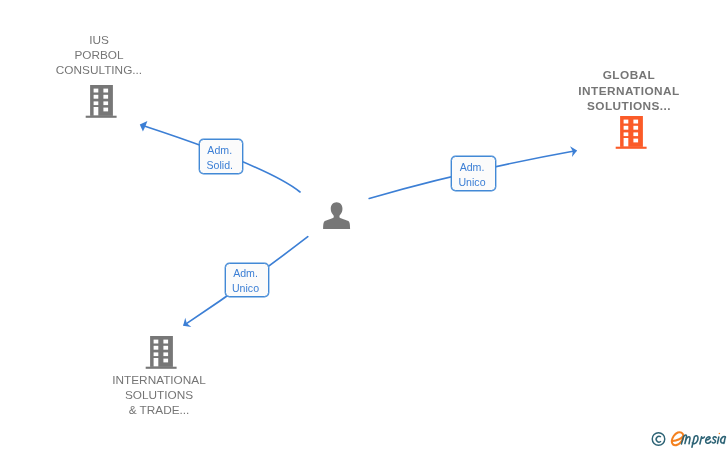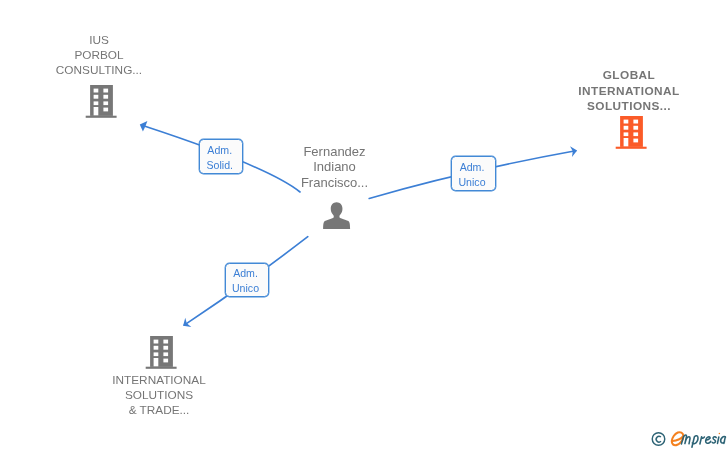--- a/index.html
+++ b/index.html
@@ -82,23 +82,20 @@
         <rect x="8.6" y="9.8" width="4.7" height="3.9"></rect>
         <rect x="18.4" y="9.8" width="4.7" height="3.9"></rect>
         <rect x="8.6" y="16.4" width="4.7" height="3.7"></rect>
         <rect x="18.4" y="16.4" width="4.7" height="3.7"></rect>
         <rect x="8.6" y="22.0" width="4.7" height="8.3"></rect>
         <rect x="18.4" y="22.6" width="4.7" height="3.8"></rect>
       </g>
     </svg>
   </div>
 
-  <div class="node-label person" style="left:254px;top:144px;width:161px;">Fernandez
-Indiano
-Francisco...</div>
   <div class="ico" style="left:322px;top:201px;">
     <svg width="30" height="30" viewBox="0 0 30 30">
       <path fill="#777777" d="M14.6 1.3c-3.5 0-5.85 2.75-5.85 6.4 0 2.25 0.82 4.4 2.08 5.8
         0.6 0.67 0.95 1.05 0.95 1.98 0 1.0-0.5 1.45-1.45 1.82
         -2.35 0.92-6.2 2.0-7.5 2.8C1.45 21.0 1.2 23.2 1.1 28.0h27.0
         c-0.1-4.8-0.35-7.0-1.72-7.9-1.3-0.8-5.15-1.88-7.5-2.8
         -0.95-0.37-1.45-0.82-1.45-1.82 0-0.93 0.35-1.31 0.95-1.98
         1.26-1.4 2.08-3.55 2.08-5.8 0-3.65-2.35-6.4-5.85-6.4z"></path>
     </svg>
   </div>

